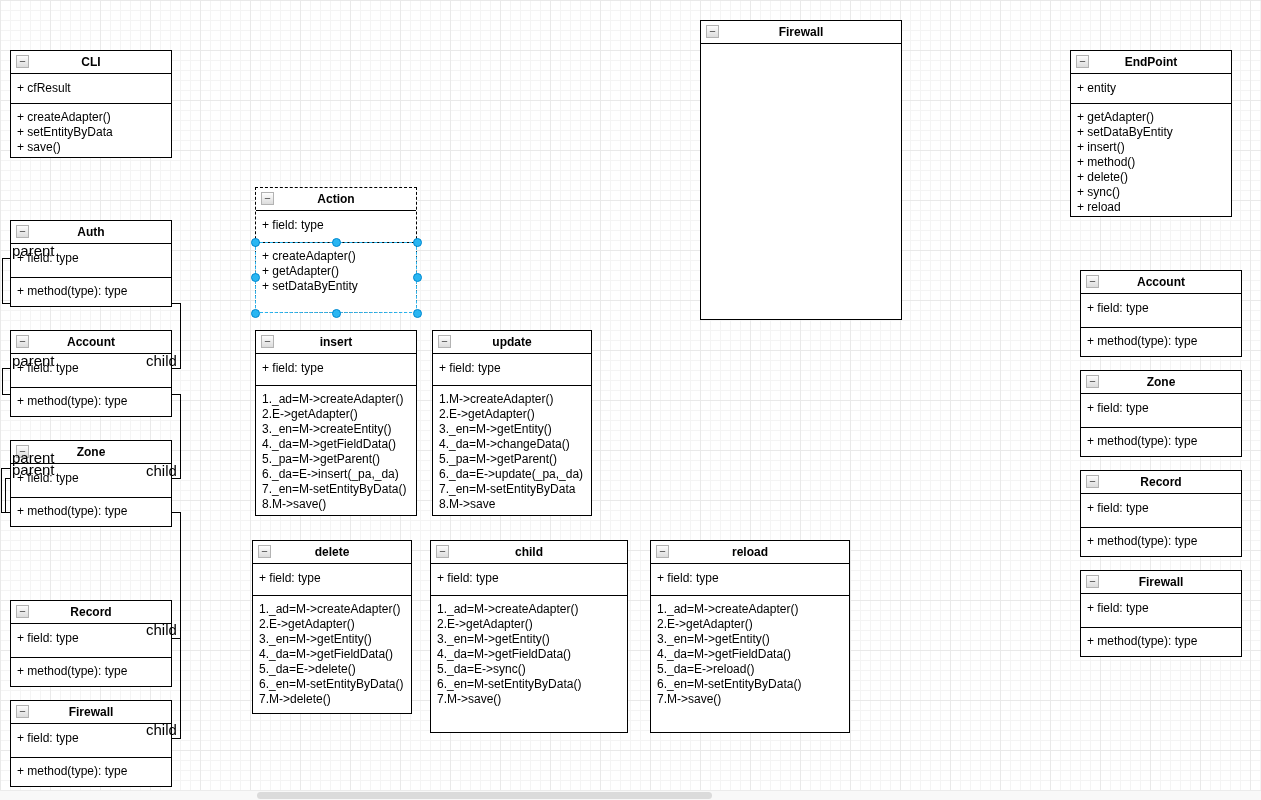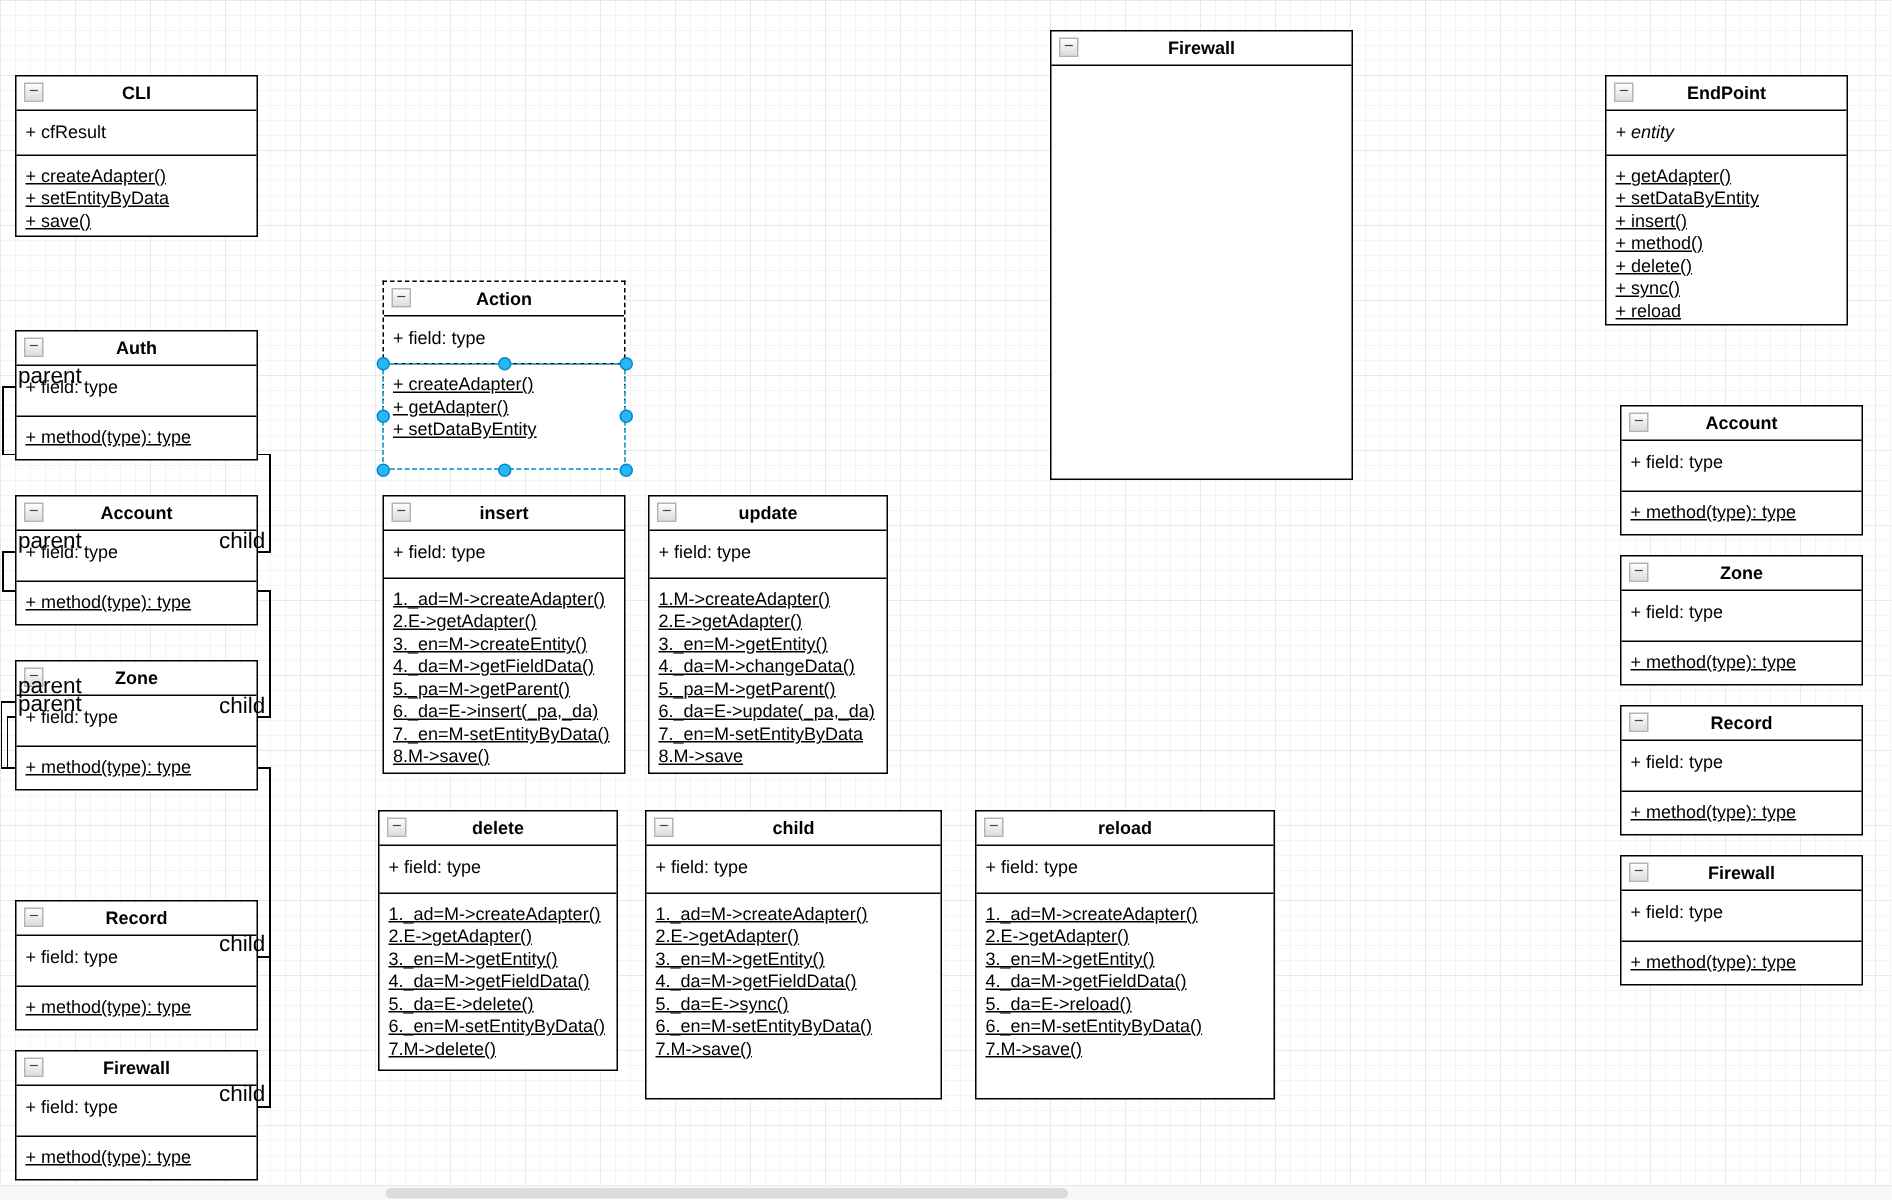--- a/index.html
+++ b/index.html
@@ -16,21 +16,21 @@
   #edge-layer polyline{fill:none;stroke:#000;stroke-width:1;shape-rendering:crispEdges;}
   .uml-class{position:absolute;box-sizing:border-box;background:#fff;border:1px solid #000;
     display:flex;flex-direction:column;font-size:12px;color:#000;}
   .uml-class.selected{border-style:dashed;}
   .uml-title{position:relative;box-sizing:border-box;flex:0 0 auto;border-bottom:1px solid #000;
     font-weight:bold;text-align:center;line-height:22px;height:23px;font-size:12px;}
   .collapse-btn{position:absolute;left:5px;top:4px;width:13px;height:13px;box-sizing:border-box;
     border:1px solid #b3b3b3;background:linear-gradient(#fefefe,#dcdcdc);
     font-weight:normal;font-size:11px;line-height:10px;text-align:center;color:#444;cursor:pointer;}
   .uml-fields{box-sizing:border-box;flex:0 0 auto;border-bottom:1px solid #000;padding:7px 6px 0 6px;}
-  .uml-methods{box-sizing:border-box;flex:1 1 auto;padding:6px 6px 0 6px;overflow:hidden;text-decoration:underline;}
+  .uml-methods{box-sizing:border-box;flex:1 1 auto;padding:6px 6px 0 6px;overflow:hidden;}
   .uml-line{line-height:15px;white-space:nowrap;}
   .edge-label{position:absolute;font-size:15px;line-height:11px;color:#000;white-space:nowrap;}
   .edge-label.right{text-align:right;width:26px;}
   .sel-rect{position:absolute;box-sizing:border-box;border:1px dashed #29b6f2;pointer-events:none;}
   .sel-handle{position:absolute;width:9px;height:9px;border-radius:50%;
     background:#29b6f2;border:1px solid #0088cf;box-sizing:border-box;pointer-events:auto;cursor:pointer;}
   #scrollbar-track{position:absolute;left:0;top:790px;width:1261px;height:10px;
     background:#f8f8f8;border-top:1px solid #ebebeb;box-sizing:border-box;}
   #scrollbar-thumb{position:absolute;top:1px;height:7px;background:#dbdbdb;border-radius:4px;}
 </style>
@@ -187,21 +187,21 @@
           <div class="uml-line">5._da=E-&gt;reload()</div>
           <div class="uml-line">6._en=M-setEntityByData()</div>
           <div class="uml-line">7.M-&gt;save()</div>
         </div>
       </div>
       <div class="uml-class" style="left: 700px; top: 20px; width: 202px; height: 300px;">
         <div class="uml-title"><div class="collapse-btn">−</div><span>Firewall</span></div>
       </div>
       <div class="uml-class" style="left: 1070px; top: 50px; width: 162px; height: 167px;">
         <div class="uml-title"><div class="collapse-btn">−</div><span>EndPoint</span></div>
-        <div class="uml-fields" style="height: 30px; padding-top: 7px; font-style: italic;">
+        <div class="uml-fields" style="height: 30px; padding-top: 7px;">
           <div class="uml-line">+ entity</div>
         </div>
         <div class="uml-methods">
           <div class="uml-line">+ getAdapter()</div>
           <div class="uml-line">+ setDataByEntity</div>
           <div class="uml-line">+ insert()</div>
           <div class="uml-line">+ method()</div>
           <div class="uml-line">+ delete()</div>
           <div class="uml-line">+ sync()</div>
           <div class="uml-line">+ reload</div>

